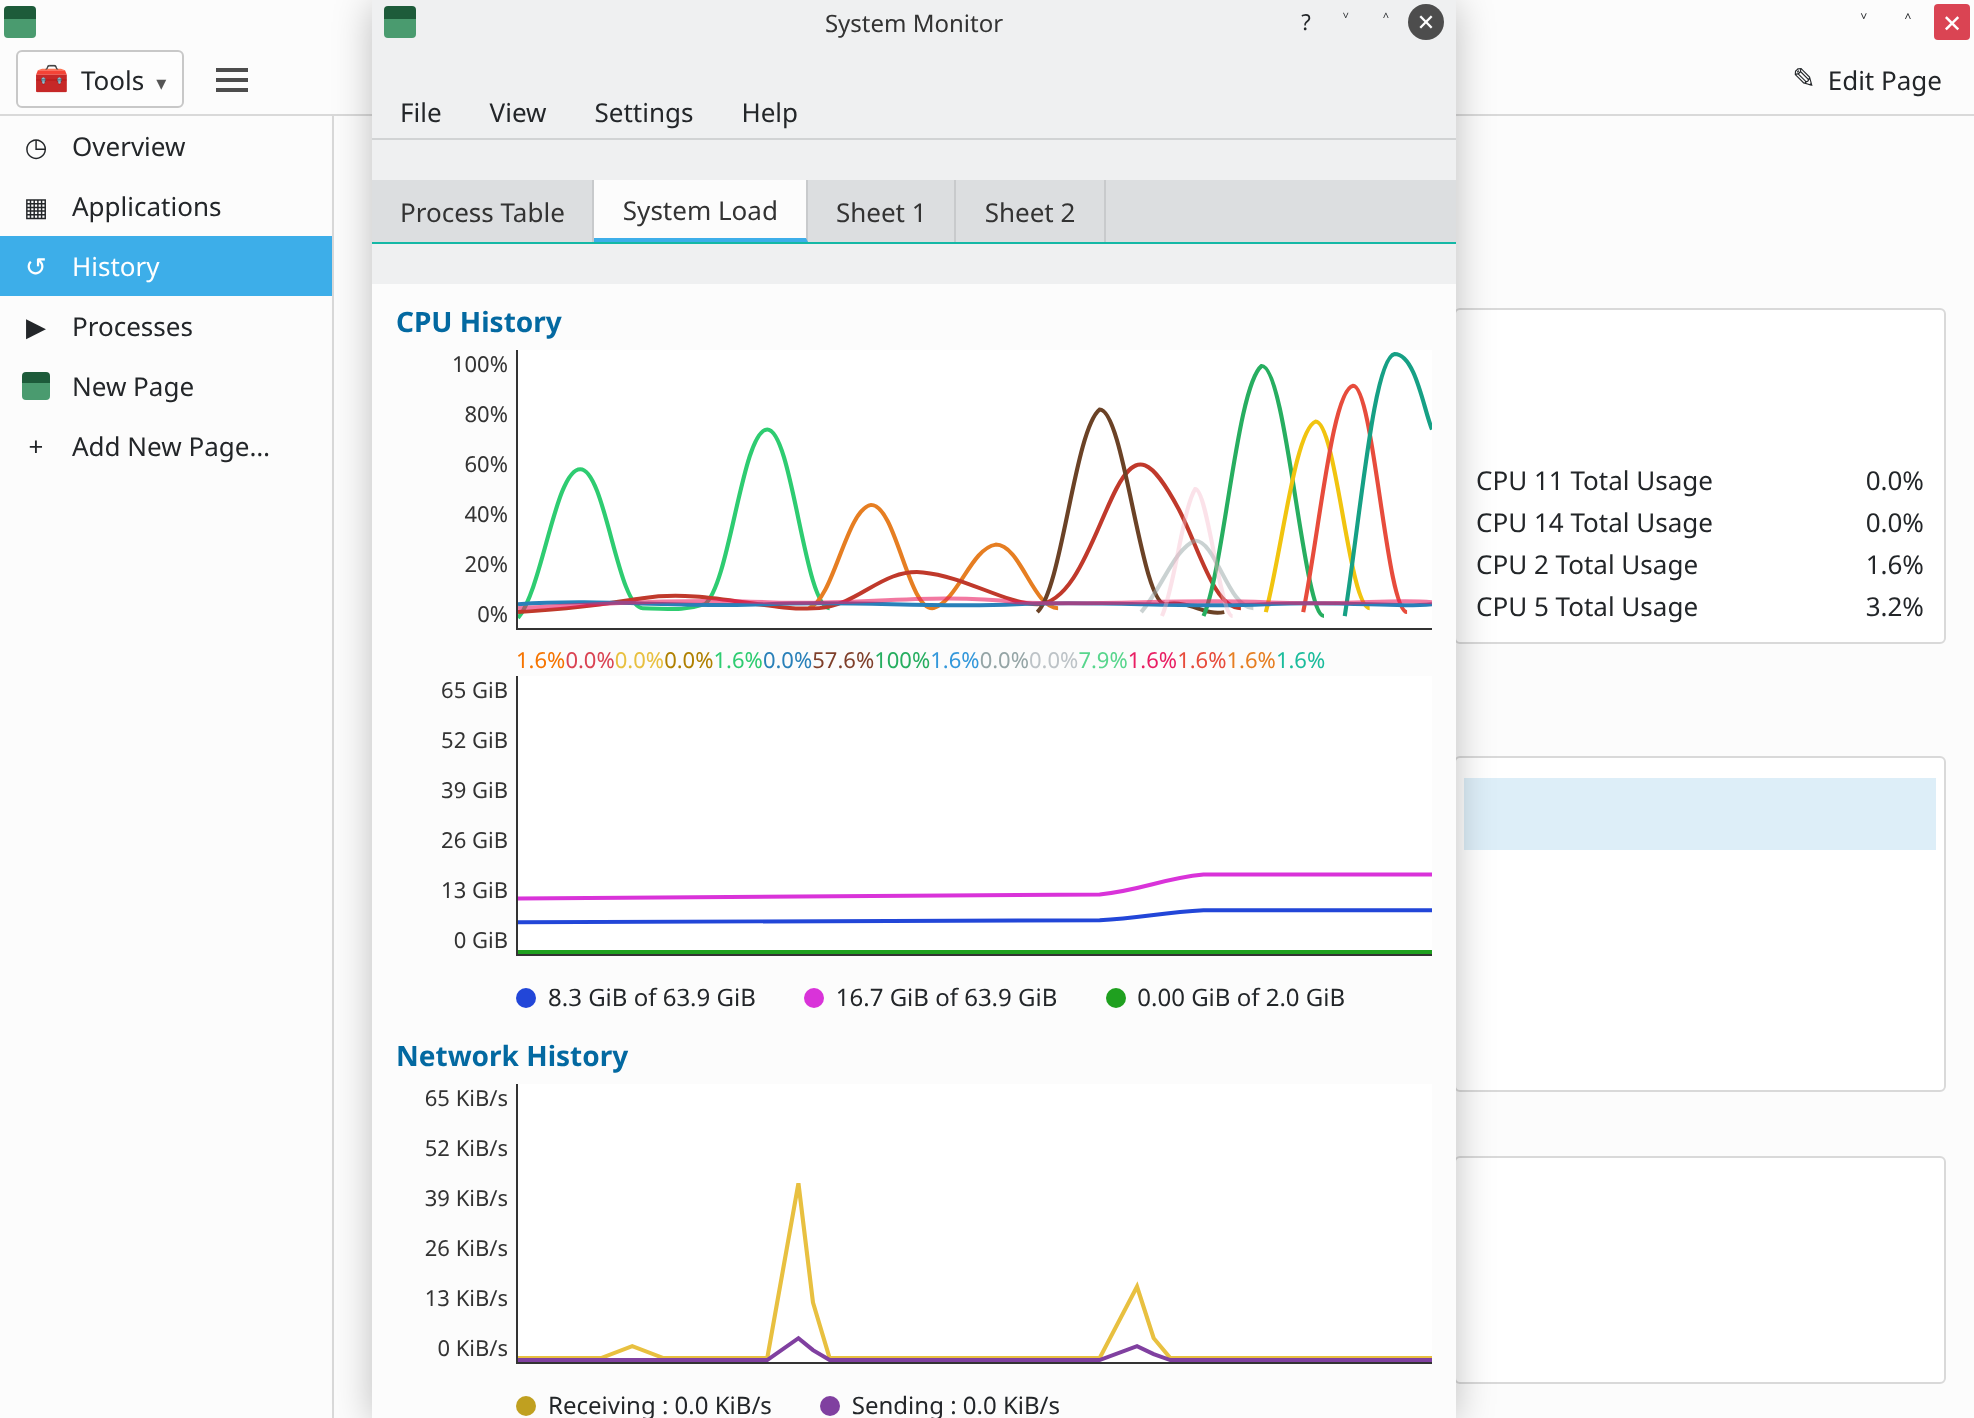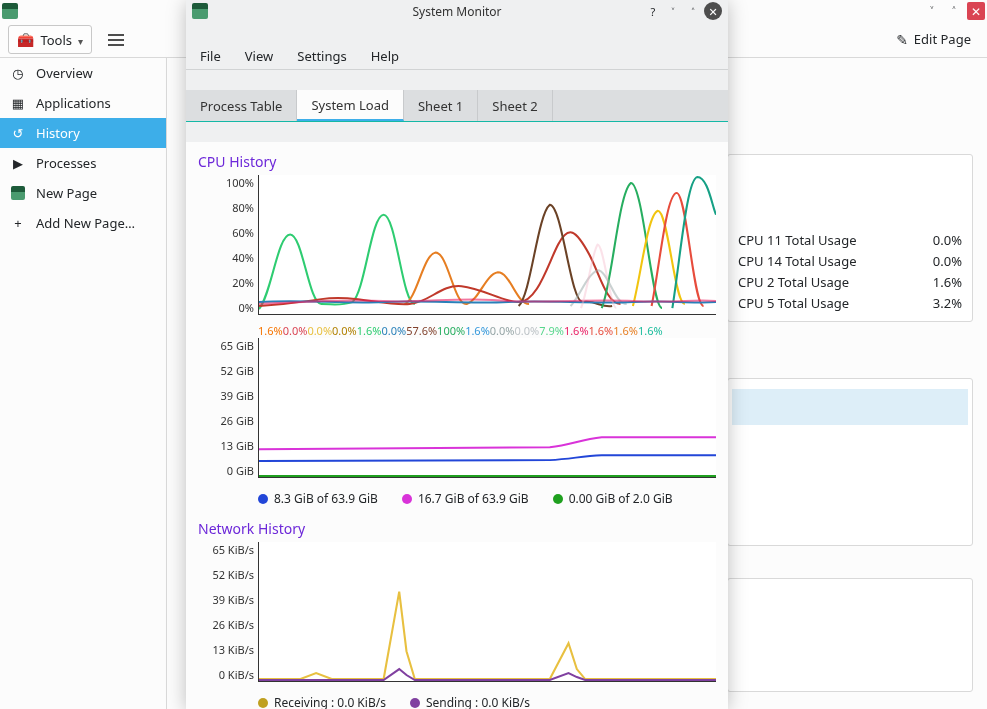--- a/index.html
+++ b/index.html
@@ -57,21 +57,21 @@
   display: flex; align-items: center; gap: 6px;
   padding: 4px 8px;
   border: 1px solid #c8c8c8;
   border-radius: 3px;
   background: #fdfdfd;
   cursor: pointer;
 }
 .hamburger { display:flex; flex-direction:column; gap:3px; cursor:pointer; padding:6px;}
 .hamburger span { display:block; width:16px; height:2px; background:#4d4d4d; }
 .edit-page {
-  display: flex; align-items: flex-start; gap: 6px;
+  display: flex; align-items: center; gap: 6px;
   padding: 4px 8px;
   cursor: pointer;
 }
 
 .bg-body {
   display: flex;
   height: calc(100% - 58px);
 }
 
 .sidebar {
@@ -214,24 +214,24 @@
 }
 
 .fg-content {
   flex: 1;
   background: #fcfcfc;
   padding: 10px 12px 12px 12px;
   overflow: hidden;
 }
 
 .section-title {
-  font-weight: normal;
+  font-weight: bold;
   font-size: 14px;
   margin-bottom: 4px;
-  color: #6d28d9;
+  color: #0369a1;
 }
 
 .chart-wrap {
   display: flex;
   margin-bottom: 8px;
 }
 .yaxis {
   width: 60px;
   display: flex;
   flex-direction: column;

